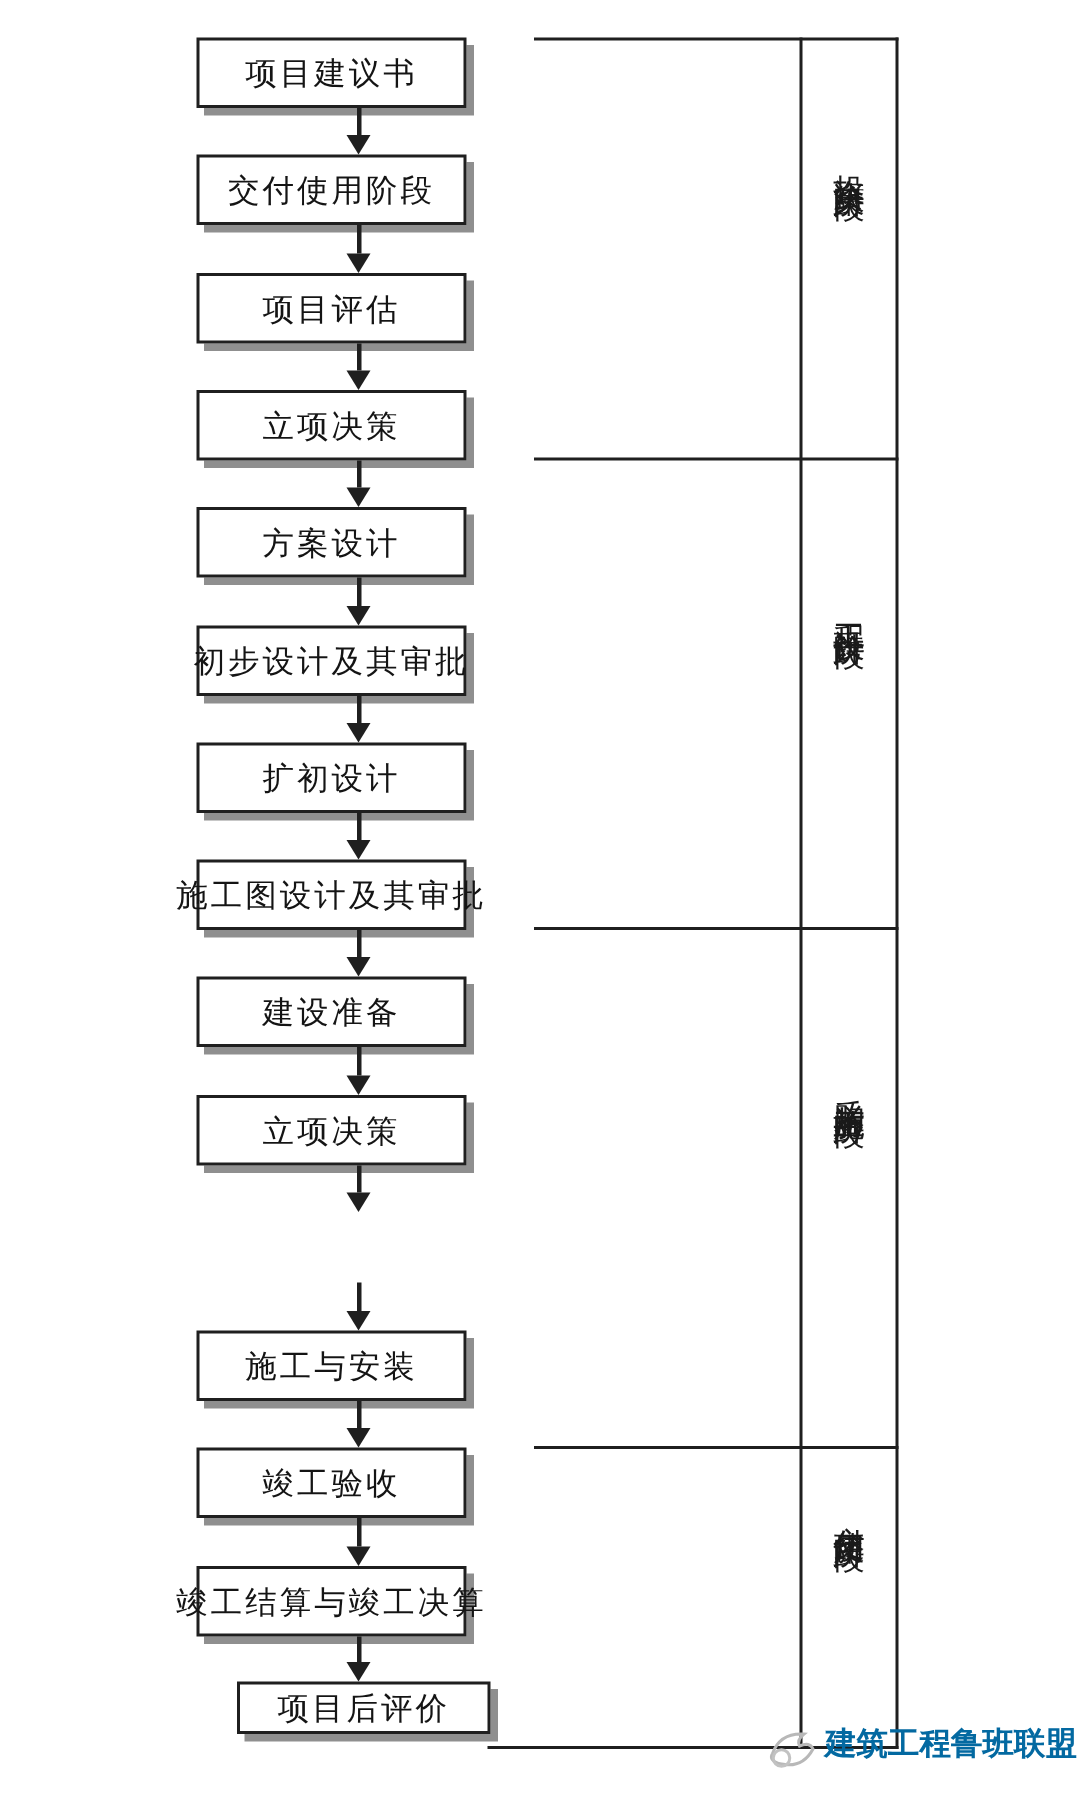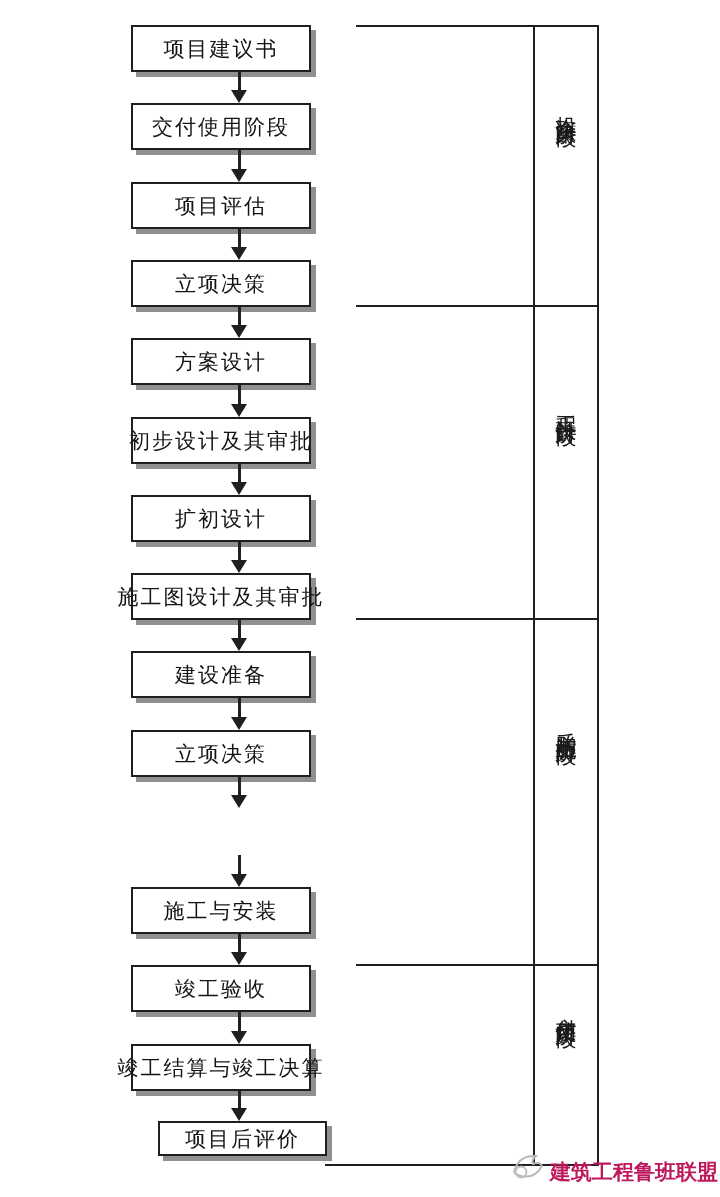--- a/index.html
+++ b/index.html
@@ -42,22 +42,22 @@
   .phase-label{
     position:absolute;left:551px;width:30px;
     writing-mode:vertical-rl;text-orientation:upright;
     font-size:21px;letter-spacing:2px;color:#1a1a1a;
     text-align:center;line-height:30px;
     white-space:nowrap;
   }
   
   .watermark{
     position:absolute;left:508px;top:1148px;
-    display:flex;align-items:flex-end;gap:4px;
-    color:#be185d;
+    display:flex;align-items:flex-start;gap:4px;
+    color:#0369a1;
   }
   .watermark .wm-text{
     font-size:21px;letter-spacing:0px;font-weight:bold;
     white-space:nowrap;
   }
   .watermark svg{display:block;}
 </style>
 </head>
 <body>
 

